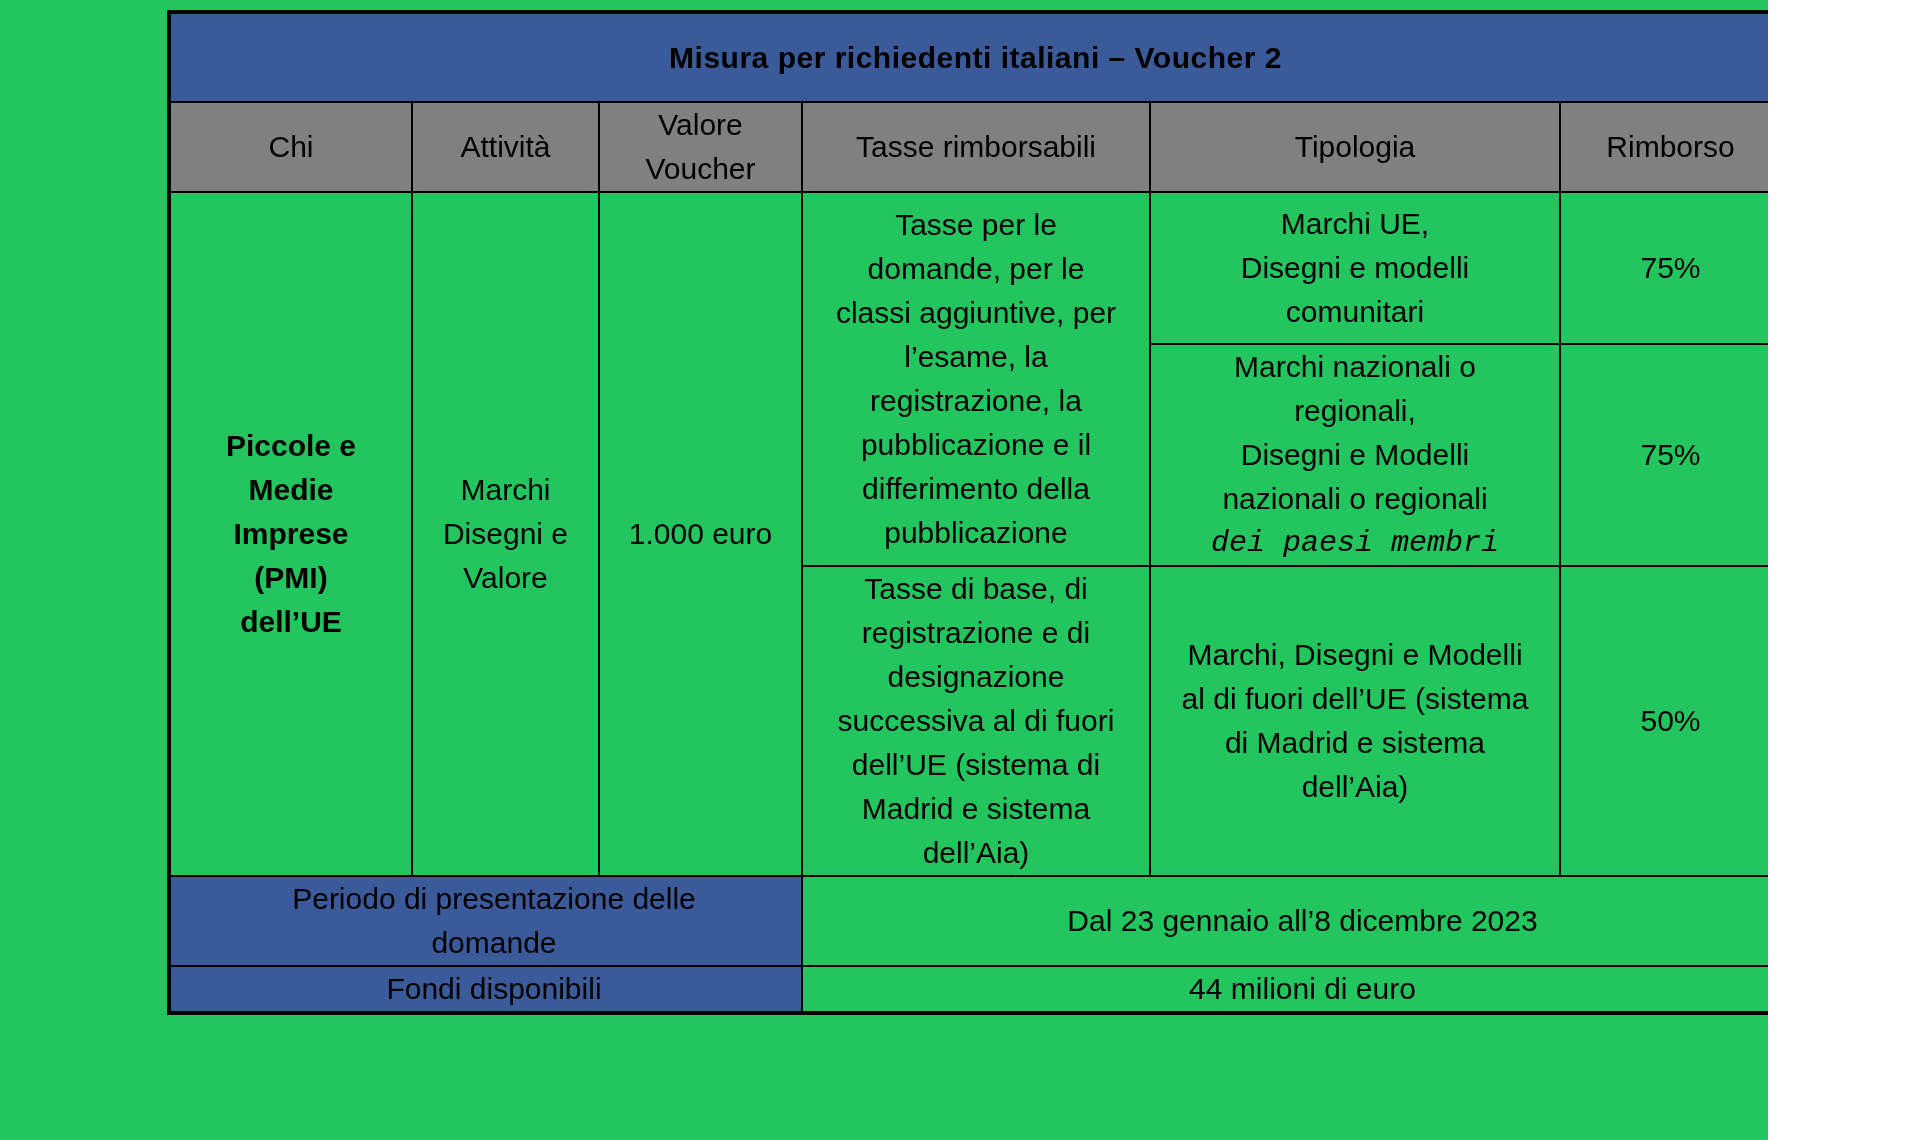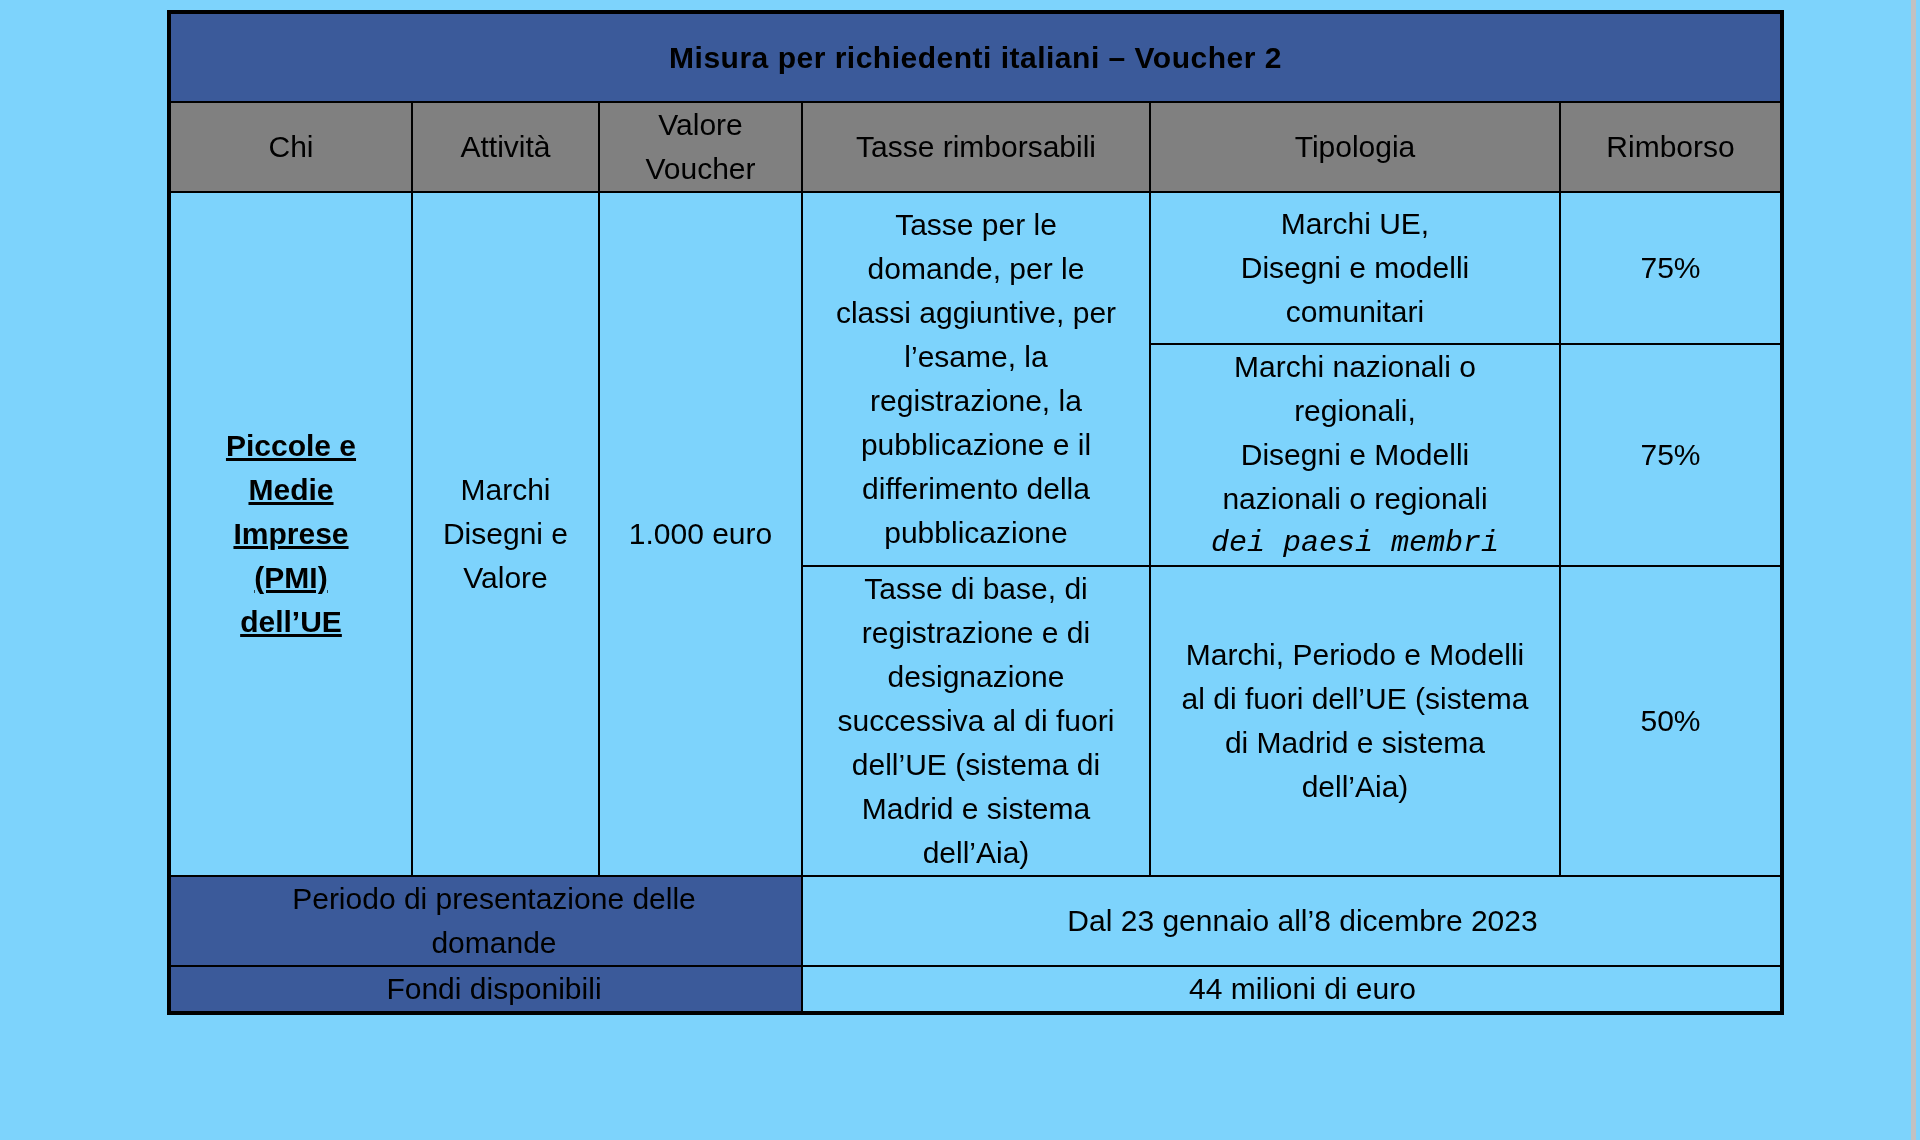--- a/index.html
+++ b/index.html
@@ -1,20 +1,20 @@
 <!DOCTYPE html>
 <html><head>
 <meta charset="utf-8">
 <style>
   html, body { margin: 0; padding: 0; }
   .page {
     position: relative;
-    width: 1920px;
+    width: 1768px;
     height: 1140px;
-    background: #7dd3fc;
+    background: #22c55e;
     overflow: hidden;
     font-family: "Liberation Sans", sans-serif;
   }
   table.voucher {
     position: absolute;
     left: 167px;
     top: 10px;
     width: 1613px;
     border-collapse: collapse;
     table-layout: fixed;
@@ -42,21 +42,20 @@
   .header-cell {
     height: 88px;
     background: #808080;
     color: #FFFFFF;
     font-size: 30px;
     line-height: 40px;
   }
   .chi-cell {
     font-weight: bold;
     color: #3F3F3F;
-    text-decoration: underline;
   }
   .pct-cell { font-size: 31px; margin-top: 12px; }
   .blue-label {
     background: #3B5A9A;
     color: #FFFFFF;
     text-align: left;
     padding-left: 16px !important;
   }
   .blue-value {
     color: #2E5483;
@@ -140,21 +139,21 @@
     </tr>
 
     <tr style="height:305px">
       <td class="ml">Tasse di base, di
 registrazione e di
 designazione
 successiva al di fuori
 dell’UE (sistema di
 Madrid e sistema
 dell’Aia)</td>
-      <td class="ml">Marchi, Periodo e Modelli
+      <td class="ml">Marchi, Disegni e Modelli
 al di fuori dell’UE (sistema
 di Madrid e sistema
 dell’Aia)</td>
       <td class="pct-cell">50%</td>
     </tr>
 
     <tr style="height:88px">
       <td colspan="3" class="blue-label ml">Periodo di presentazione delle
 domande</td>
       <td colspan="3" class="blue-value">Dal 23 gennaio all’8 dicembre 2023</td>

